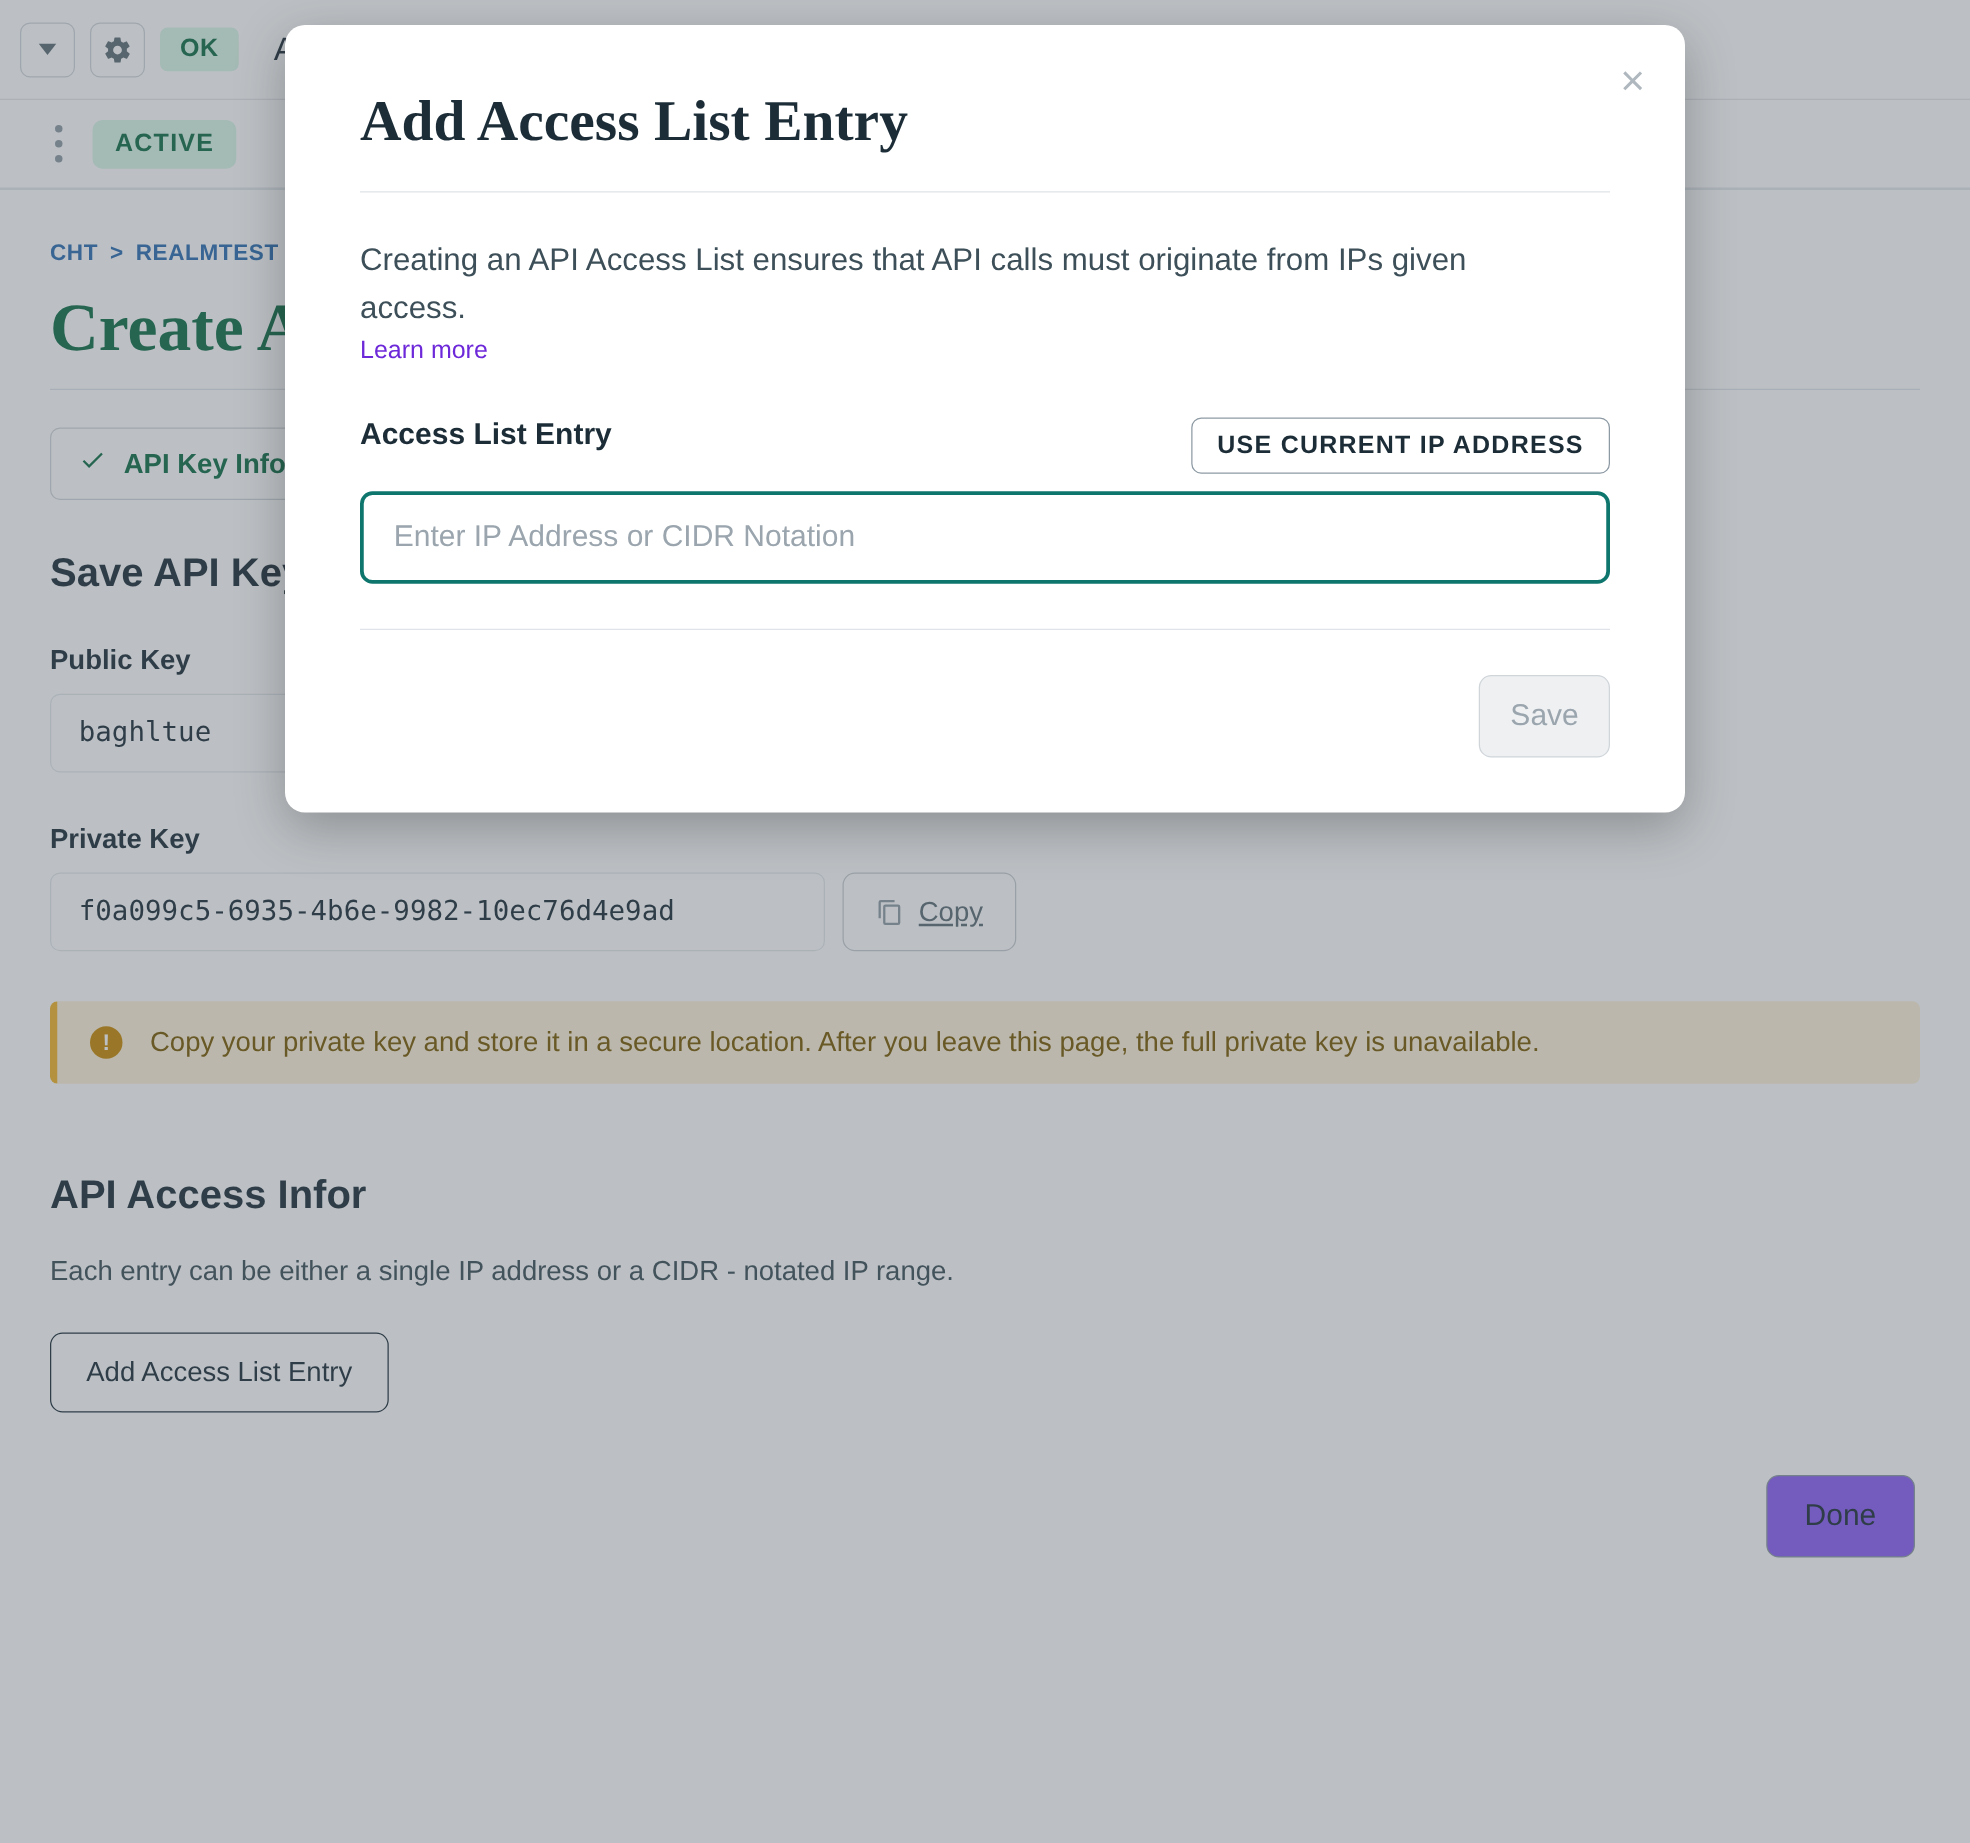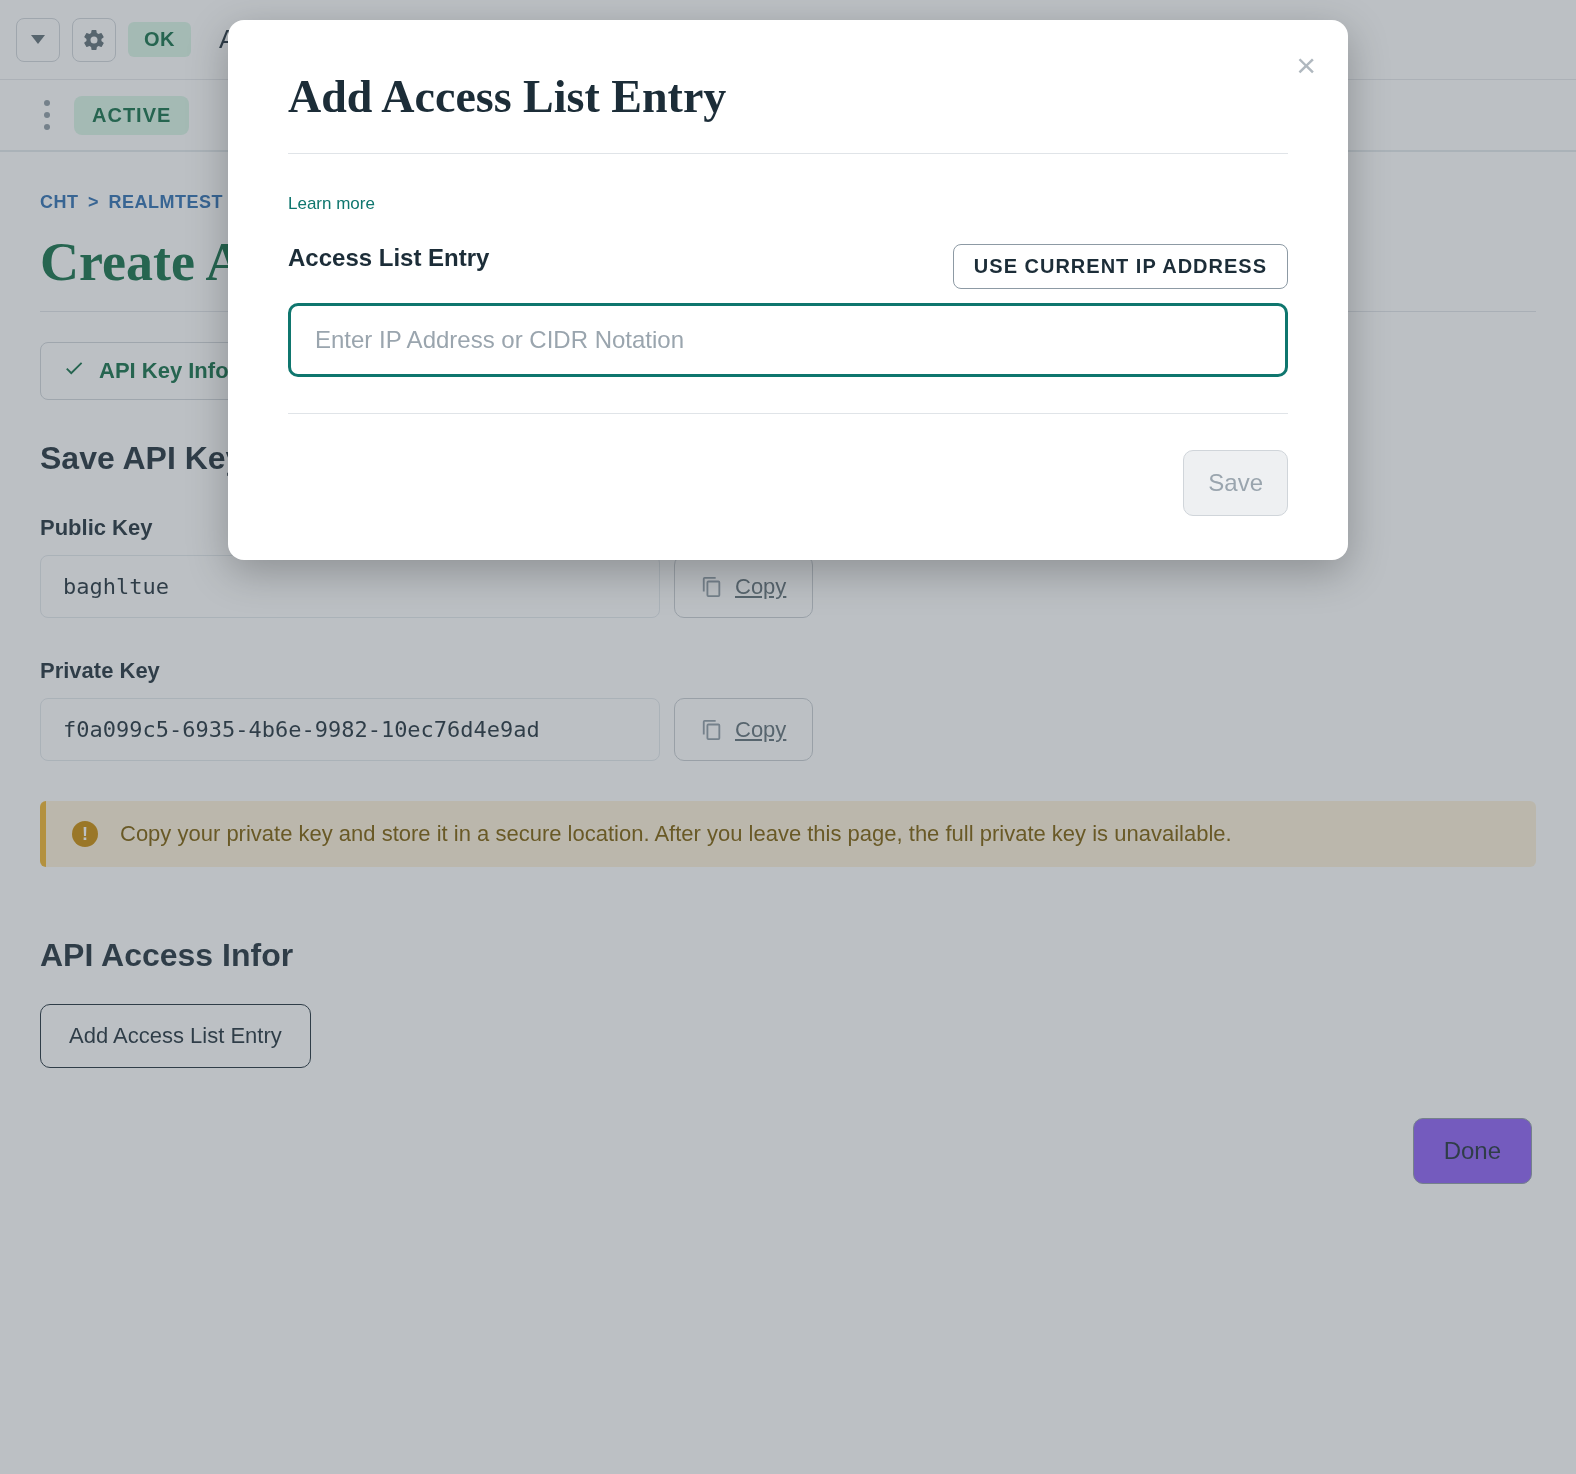--- a/index.html
+++ b/index.html
@@ -36,21 +36,21 @@
   .api-desc { font-size:22px; color:#3d4f58; margin-bottom:36px;}
   .outline-btn { display:inline-block; border:1px solid #1c2d38; border-radius:10px; padding:18px 28px; font-size:22px; color:#1c2d38; background:#fff; cursor:pointer;}
   .done-row { display:flex; justify-content:flex-end; margin-top:50px; padding-right:4px;}
   .done-btn { border:1px solid #8d9aa4; border-radius:10px; padding:18px 30px; font-size:24px; color:#1c2d38; background:#8b5cf6; cursor:pointer; font-weight:500;}
   .overlay { position:absolute; inset:0; background:rgba(80,90,100,.38); }
   .modal { position:absolute; top:20px; left:50%; transform:translateX(-50%); width:1120px; background:#fff; border-radius:16px; padding:50px 60px 44px 60px; box-shadow:0 12px 40px rgba(0,0,0,.25);}
   .modal-close { position:absolute; top:28px; right:32px; font-size:34px; color:#b0b8bf; cursor:pointer; line-height:1;}
   .modal-title { font-family: Georgia, "Times New Roman", serif; font-size:46px; color:#1c2d38; font-weight:600; margin-bottom:30px;}
   .modal .hr { margin-bottom:36px; }
   .modal-desc { font-size:25px; color:#3d4f58; line-height:1.5; max-width:940px;}
-  .learn-more { color:#0f766e; font-size:17px; text-decoration:none; display:inline-block; margin-top:4px; margin-bottom:30px;}
+  .learn-more { color:#6d28d9; font-size:20px; text-decoration:none; display:inline-block; margin-top:4px; margin-bottom:42px;}
   .entry-row { display:flex; justify-content:space-between; margin-bottom:14px;}
   .entry-label { font-size:24px; font-weight:700; color:#1c2d38;}
   .use-ip-btn { border:1px solid #8d9aa4; border-radius:8px; padding:10px 20px; font-size:20px; font-weight:700; letter-spacing:1px; color:#1c2d38; background:#fff; cursor:pointer;}
   .entry-input { width:100%; border:3px solid #0f766e; border-radius:10px; padding:20px 24px; font-size:24px; color:#ec4899; outline:none;}
   .entry-input::placeholder{ color:#9aa5ae; }
   .modal .hr2 { border:none; border-top:1px solid #e0e4e8; margin:36px 0 36px 0;}
   .modal-footer { display:flex; justify-content:flex-end; }
   .save-btn { border:1px solid #d0d5da; background:#eef0f2; color:#9aa5ae; border-radius:10px; padding:18px 24px; font-size:24px; cursor:not-allowed;}
 </style>
 </head>
@@ -121,33 +121,35 @@
         <span>Copy</span>
       </button>
     </div>
 
     <div class="alert">
       <div class="alert-icon">!</div>
       <div class="alert-text">Copy your private key and store it in a secure location. After you leave this page, the full private key is unavailable.</div>
     </div>
 
     <h2 class="api-title">API Access Infor</h2>
+    <p class="api-desc">Each entry can be either a single IP address or a CIDR - notated IP range.</p>
     <button class="outline-btn">Add Access List Entry</button>
 
     <div class="done-row">
       <button class="done-btn">Done</button>
     </div>
   </div>
 
   <div class="overlay"></div>
 
   <div class="modal">
     <div class="modal-close"><span>×</span></div>
     <h2 class="modal-title">Add Access List Entry</h2>
     <hr class="hr">
+    <p class="modal-desc">Creating an API Access List ensures that API calls must originate from IPs given access.</p>
     <a href="#" class="learn-more">Learn more</a>
     <div class="entry-row">
       <span class="entry-label">Access List Entry</span>
       <button class="use-ip-btn">USE CURRENT IP ADDRESS</button>
     </div>
     <input class="entry-input" type="text" placeholder="Enter IP Address or CIDR Notation" style="">
     <hr class="hr2">
     <div class="modal-footer">
       <button class="save-btn">Save</button>
     </div>

